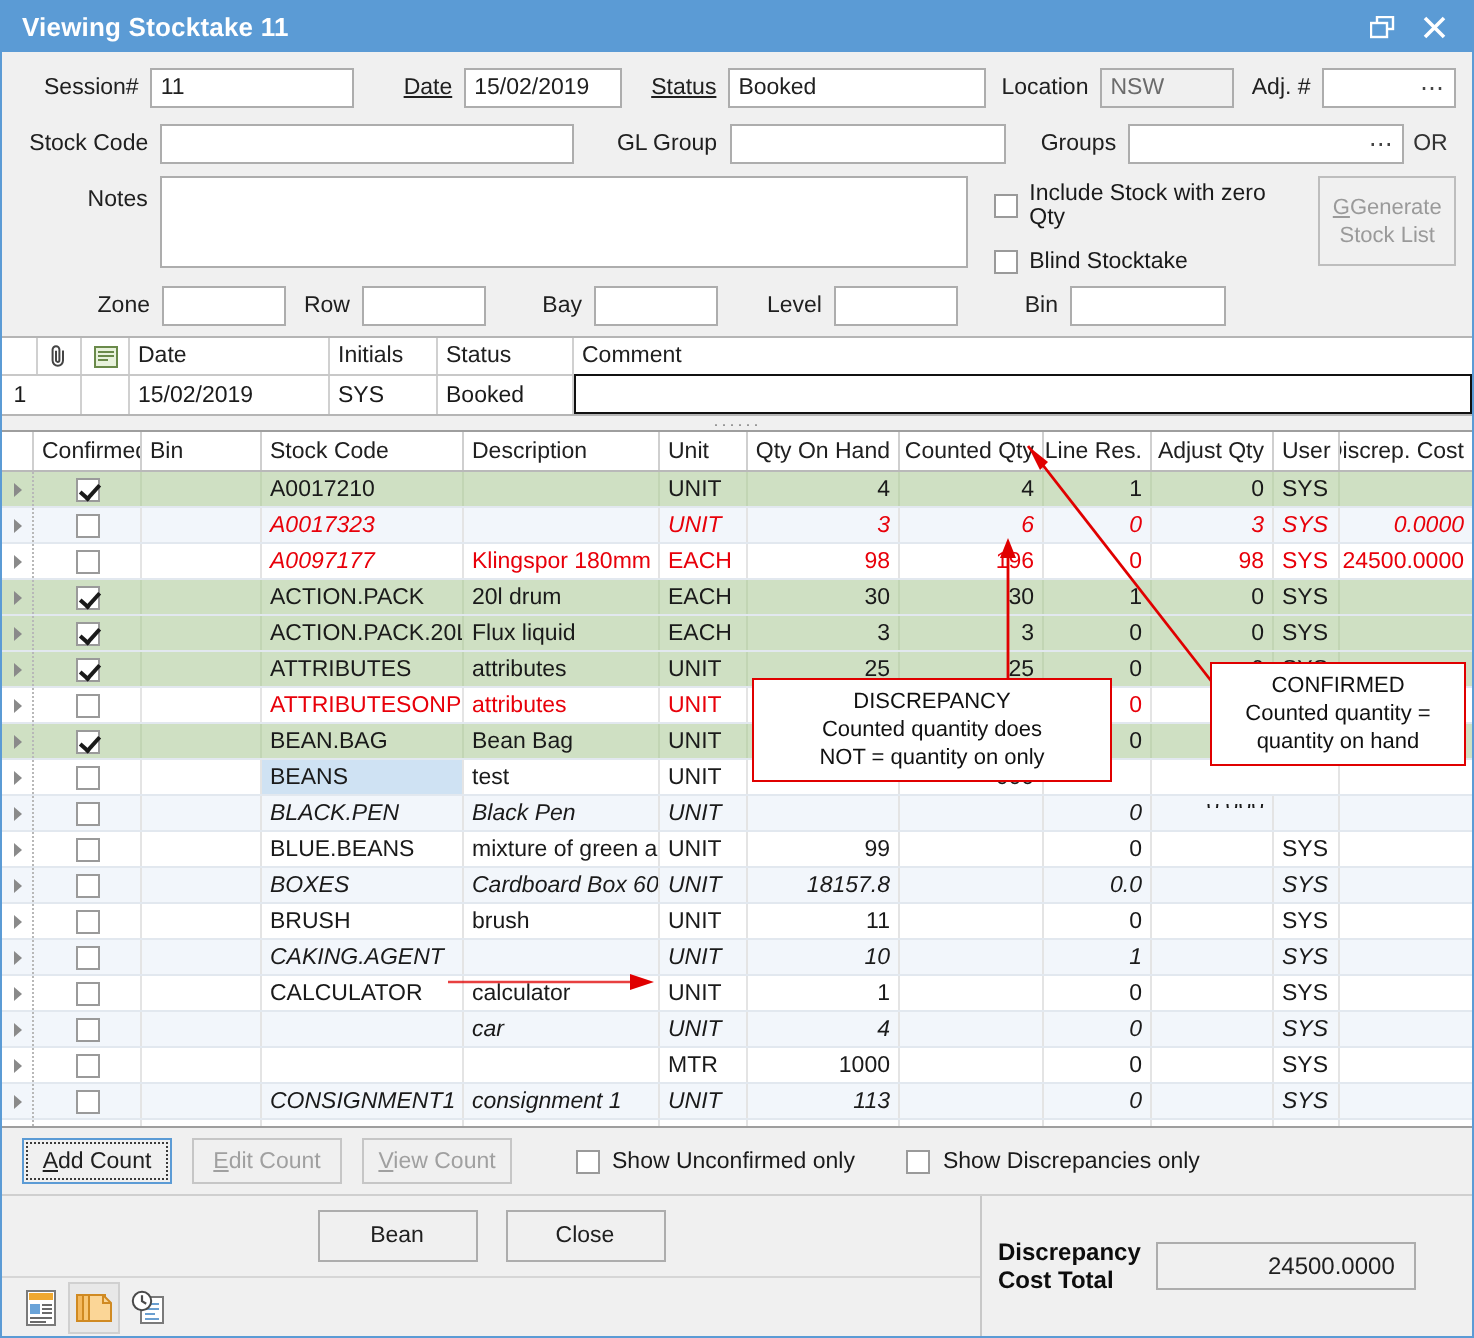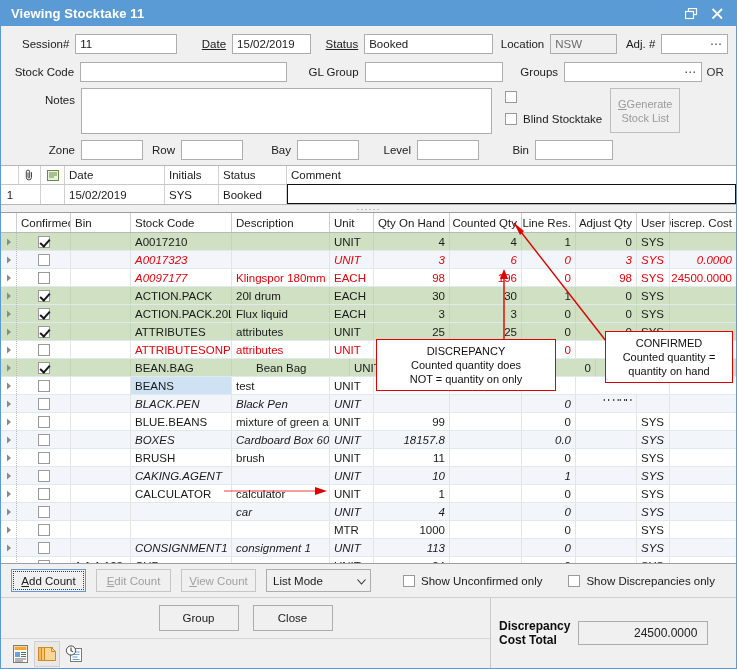--- a/index.html
+++ b/index.html
@@ -183,20 +183,21 @@
       </div>
       <div style="width:26px;text-align:center;font-size:11.5px;color:#333">OR</div>
     </div>
 
     <div style="display:flex; align-items:flex-start; margin-bottom:4px;">
       <div class="lab" style="width:72px;line-height:24px">Notes</div>
       <div class="notes" style="width:411px;height:46px"></div>
       <div style="display:flex;flex-direction:column;gap:10px;padding:3px 0 0 13px;">
         <div class="cbrow">
           <span class="cbx"></span>
+          <span>Include Stock with zero Qty</span>
         </div>
         <div class="cbrow">
           <span class="cbx"></span>
           <span>Blind Stocktake</span>
         </div>
       </div>
       <div class="genbtn" style="margin-left:8px">
         <span><span class="u">G</span><span>Generate</span></span>
         <span>Stock List</span>
       </div>
@@ -408,21 +409,21 @@
           <div class="exp">
             <svg width="6" height="8" viewBox="0 0 6 8">
               <path d="M1 0.5 L5 4 L1 7.5 Z" fill="#8a8a8a"></path>
             </svg>
           </div>
           <div class="gc" style="width: 54px; justify-content: center;">
             <span class="cbx checked"></span>
           </div>
           <div class="gc" style="width: 60px;"></div>
           <div class="gc" style="width: 101px;">BEAN.BAG</div>
-          <div class="gc" style="width: 98px; margin-left: 20px;">Bean Bag</div>
+          <div class="gc" style="width: 98px;">Bean Bag</div>
           <div class="gc" style="width: 44px;">UNIT</div>
           <div class="gc num" style="width: 76px;"></div>
           <div class="gc num" style="width: 72px;"></div>
           <div class="gc num" style="width: 54px;">0</div>
           <div class="gc num" style="width: 61px;"></div>
           <div class="gc" style="width: 33px;"></div>
           <div class="gc num" style="flex: 1 1 0%; border-right: none;"></div>
         </div>
         <div class="grow white">
           <div class="exp">
@@ -646,42 +647,34 @@
   <div class="fbar1">
     <div class="btn focus" style="width:75px">
       <span><span class="u">A</span>dd Count</span>
     </div>
     <div class="btn dis" style="width:75px">
       <span><span class="u">E</span>dit Count</span>
     </div>
     <div class="btn dis" style="width:75px">
       <span><span class="u">V</span>iew Count</span>
     </div>
-    <div class="sel">
-      <span>List Mode</span>
-      <span>
-        <svg width="9" height="6" viewBox="0 0 9 6">
-            <path d="M0.5 0.5 L4.5 5 L8.5 0.5" fill="none" stroke="#333" stroke-width="1.1"></path>
-          </svg>
-      </span>
-    </div>
     <div class="cbrow" style="margin-left:22px">
       <span class="cbx"></span>
       <span>Show Unconfirmed only</span>
     </div>
     <div class="cbrow" style="margin-left:16px">
       <span class="cbx"></span>
       <span>Show Discrepancies only</span>
     </div>
   </div>
 
   <div class="fbar2">
     <div class="fbar2-left">
       <div class="fb-actions">
-        <div class="btn" style="width:80px;height:26px">Group</div>
+        <div class="btn" style="width:80px;height:26px">Bean</div>
         <div class="btn" style="width:80px;height:26px">Close</div>
       </div>
       <div class="fb-icons">
         <div class="iconbtn">
           <svg width="17" height="18" viewBox="0 0 17 18">
               <rect x="1.5" y="0.5" width="14" height="17" fill="#fff" stroke="#7a7a7a"></rect>
               <rect x="2.5" y="1.5" width="12" height="3.5" fill="#f0a830"></rect>
               <rect x="3" y="7" width="5" height="5" fill="#6aa3d8"></rect>
               <path d="M9 7.5h5M9 9.5h5M9 11.5h5M3 14h11M3 16h8" stroke="#6a6a6a" stroke-width="1"></path>
             </svg>

